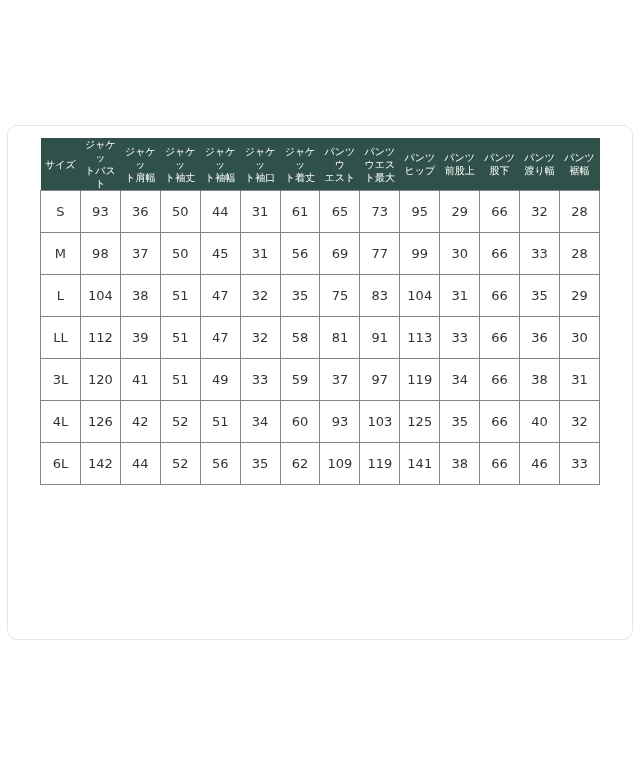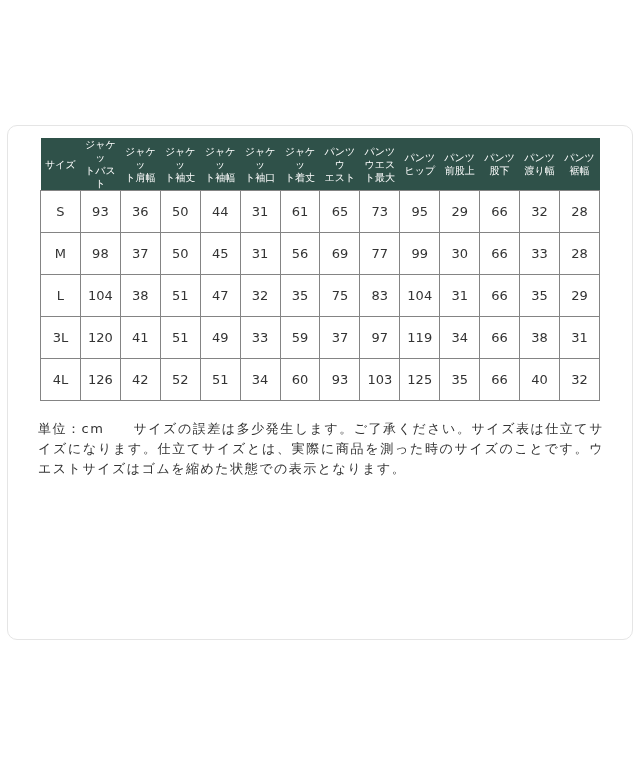--- a/index.html
+++ b/index.html
@@ -146,20 +146,36 @@
             <td>35</td>
             <td>75</td>
             <td>83</td>
             <td>104</td>
             <td>31</td>
             <td>66</td>
             <td>35</td>
             <td>29</td>
           </tr>
           <tr>
+            <td>LL</td>
+            <td>112</td>
+            <td>39</td>
+            <td>51</td>
+            <td>47</td>
+            <td>32</td>
+            <td>58</td>
+            <td>81</td>
+            <td>91</td>
+            <td>113</td>
+            <td>33</td>
+            <td>66</td>
+            <td>36</td>
+            <td>30</td>
+          </tr>
+          <tr>
             <td>3L</td>
             <td>120</td>
             <td>41</td>
             <td>51</td>
             <td>49</td>
             <td>33</td>
             <td>59</td>
             <td>37</td>
             <td>97</td>
             <td>119</td>
@@ -177,17 +193,32 @@
             <td>34</td>
             <td>60</td>
             <td>93</td>
             <td>103</td>
             <td>125</td>
             <td>35</td>
             <td>66</td>
             <td>40</td>
             <td>32</td>
           </tr>
+          <tr>
+            <td>6L</td>
+            <td>142</td>
+            <td>44</td>
+            <td>52</td>
+            <td>56</td>
+            <td>35</td>
+            <td>62</td>
+            <td>109</td>
+            <td>119</td>
+            <td>141</td>
+            <td>38</td>
+            <td>66</td>
+            <td>46</td>
+            <td>33</td>
+          </tr>
         </tbody>
     </table>
-    <p class="note">単位：cm　　サイズの誤差は多少発生します。ご了承ください。サイズ表は仕立てサイズになります。仕立てサイズとは、実際に商品を測った時のサイズのことです。ウエストサイズはゴムを縮めた状態での表示となります。</p>
   </div>
 </div>
 
 </body></html>

